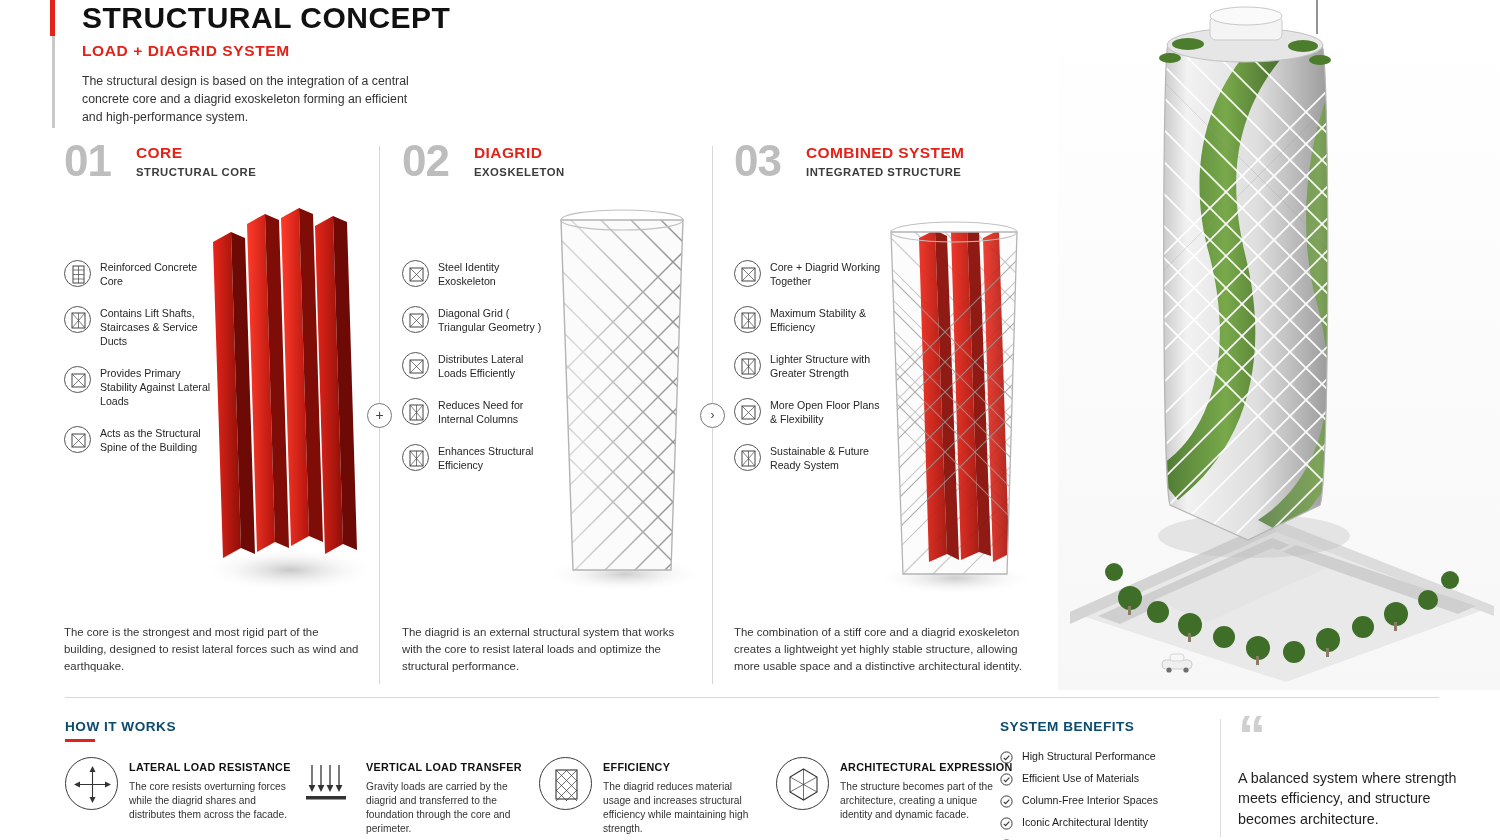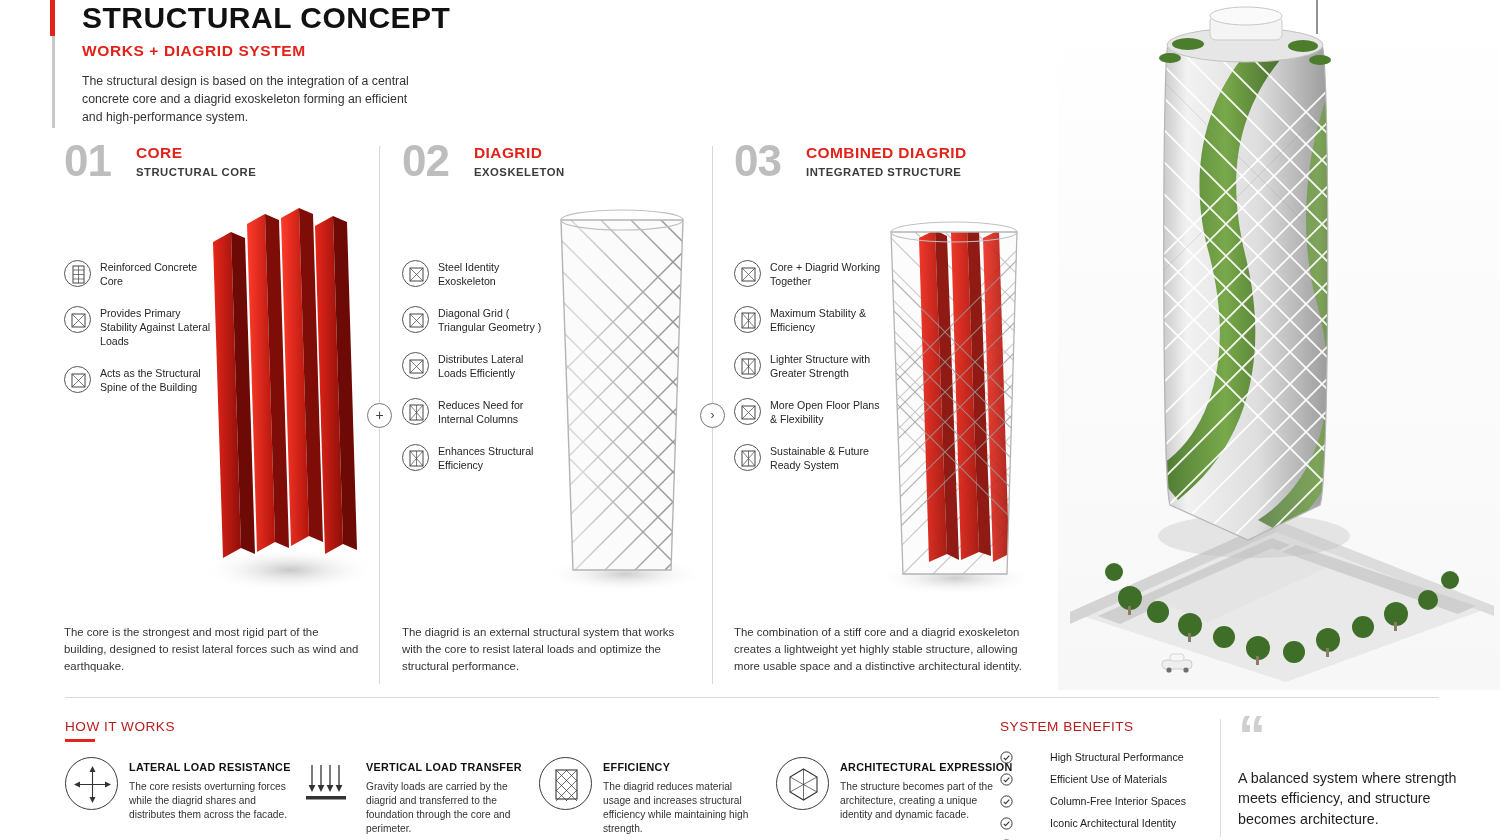--- a/index.html
+++ b/index.html
@@ -81,55 +81,55 @@
   .render {
     position:absolute; left:1058px; top:0px; width:442px; height:690px;
     background:#ffffff; overflow:hidden;
   }
 
   
   .bottom { position:absolute; left:0; top:697px; width:1500px; height:143px; }
   .bottom-rule { position:absolute; left:65px; top:0px; width:1374px; height:1px; background:#d9d9d9; }
 
   .hiw { position:absolute; left:65px; top:22px; width:900px; }
-  .sec-title { font-size:13.6px; font-weight:normal; color:#b91c1c; letter-spacing:0.5px; }
+  .sec-title { font-size:13.6px; font-weight:bold; color:#0c4a6e; letter-spacing:0.5px; }
   .sec-underline { width:30px; height:2.5px; background:#e2231a; margin-top:5px; }
 
   .hiw-items { position:absolute; left:0px; top:38px; display:flex; gap:0px; }
   .hiw-item { display:flex; align-items:flex-start; width:237px; }
   .hiw-ic {
     flex:0 0 auto; width:53px; height:53px; border-radius:50%;
     border:1.2px solid #3a3a3a; margin-right:11px; position:relative; background:#fff;
   }
   .hiw-ic svg { position:absolute; left:6px; top:6px; }
   .hiw-t { font-size:10.8px; font-weight:bold; letter-spacing:0.3px; color:#111; }
   .hiw-d { font-size:10.2px; line-height:1.38; color:#333; margin-top:5px; max-width:158px; }
 
   .benefits { position:absolute; left:1000px; top:22px; width:215px; }
   .ben-list { margin-top:16px; }
-  .ben { display:flex; align-items:center; margin-bottom:9px;gap:28px; }
+  .ben { display:flex; align-items:flex-start; margin-bottom:9px; }
   .ben-ic { flex:0 0 auto; width:13px; height:13px; margin-right:9px; }
   .ben-t { font-size:10.6px; color:#1c1c1c; }
 
   .quoteblock { position:absolute; left:1238px; top:18px; width:230px; }
   .qdiv { position:absolute; left:-18px; top:4px; width:1px; height:118px; background:#dcdcdc; }
   .qmark { font-size:56px; font-weight:bold; color:#cfcfcf; line-height:0.7; letter-spacing:-3px; }
   .qtext { margin-top:14px; font-size:14.3px; line-height:1.42; color:#1f1f1f; }
 </style>
 </head>
 <body>
 
 <div class="page">
 
   <div class="header">
     <div class="header-rule"></div>
     <div class="header-accent"></div>
     <div class="header-inner">
       <div class="title">STRUCTURAL CONCEPT</div>
-      <div class="subtitle">WORKS + DIAGRID SYSTEM</div>
+      <div class="subtitle">LOAD + DIAGRID SYSTEM</div>
       <div class="intro">The structural design is based on the integration of a central concrete core and a diagrid exoskeleton forming an efficient and high-performance system.</div>
     </div>
   </div>
 
   <div class="cols">
 
     <div class="divider d1"></div>
     <div class="divider d2"></div>
 
     <div class="col c1">
@@ -146,20 +146,31 @@
           <span class="fic">
             <svg width="21" height="21" viewBox="0 0 21 21">
                 <rect x="5" y="2" width="11" height="17" fill="none" stroke="#444" stroke-width="1"></rect>
                 <line x1="5" y1="6" x2="16" y2="6" stroke="#444" stroke-width="0.7"></line>
                 <line x1="5" y1="10.5" x2="16" y2="10.5" stroke="#444" stroke-width="0.7"></line>
                 <line x1="5" y1="15" x2="16" y2="15" stroke="#444" stroke-width="0.7"></line>
                 <line x1="10.5" y1="2" x2="10.5" y2="19" stroke="#444" stroke-width="0.7"></line>
               </svg>
           </span>
           <span class="ftext">Reinforced Concrete Core</span>
+        </div>
+        <div class="feature">
+          <span class="fic">
+            <svg width="21" height="21" viewBox="0 0 21 21">
+                <rect x="4" y="3" width="13" height="15" fill="none" stroke="#444" stroke-width="1"></rect>
+                <line x1="4" y1="3" x2="17" y2="18" stroke="#444" stroke-width="0.7"></line>
+                <line x1="17" y1="3" x2="4" y2="18" stroke="#444" stroke-width="0.7"></line>
+                <line x1="10.5" y1="3" x2="10.5" y2="18" stroke="#444" stroke-width="0.7"></line>
+              </svg>
+          </span>
+          <span class="ftext">Contains Lift Shafts, Staircases &amp; Service Ducts</span>
         </div>
         <div class="feature">
           <span class="fic">
             <svg width="21" height="21" viewBox="0 0 21 21">
                 <rect x="4" y="4" width="13" height="13" fill="none" stroke="#444" stroke-width="1"></rect>
                 <line x1="4" y1="4" x2="17" y2="17" stroke="#444" stroke-width="0.7"></line>
                 <line x1="17" y1="4" x2="4" y2="17" stroke="#444" stroke-width="0.7"></line>
               </svg>
           </span>
           <span class="ftext">Provides Primary Stability Against Lateral Loads</span>
@@ -327,21 +338,21 @@
         </svg>
       </div>
 
       <div class="col-foot">The diagrid is an external structural system that works with the core to resist lateral loads and optimize the structural performance.</div>
     </div>
 
     <div class="col c3">
       <div class="col-head">
         <div class="num">03</div>
         <div class="col-titles">
-          <div class="col-title">COMBINED DIAGRID</div>
+          <div class="col-title">COMBINED SYSTEM</div>
           <div class="col-sub">INTEGRATED STRUCTURE</div>
         </div>
       </div>
 
       <div class="features">
         <div class="feature">
           <span class="fic">
             <svg width="21" height="21" viewBox="0 0 21 21">
                 <rect x="4" y="4" width="13" height="13" fill="none" stroke="#444" stroke-width="1"></rect>
                 <line x1="4" y1="4" x2="17" y2="17" stroke="#444" stroke-width="0.7"></line>

